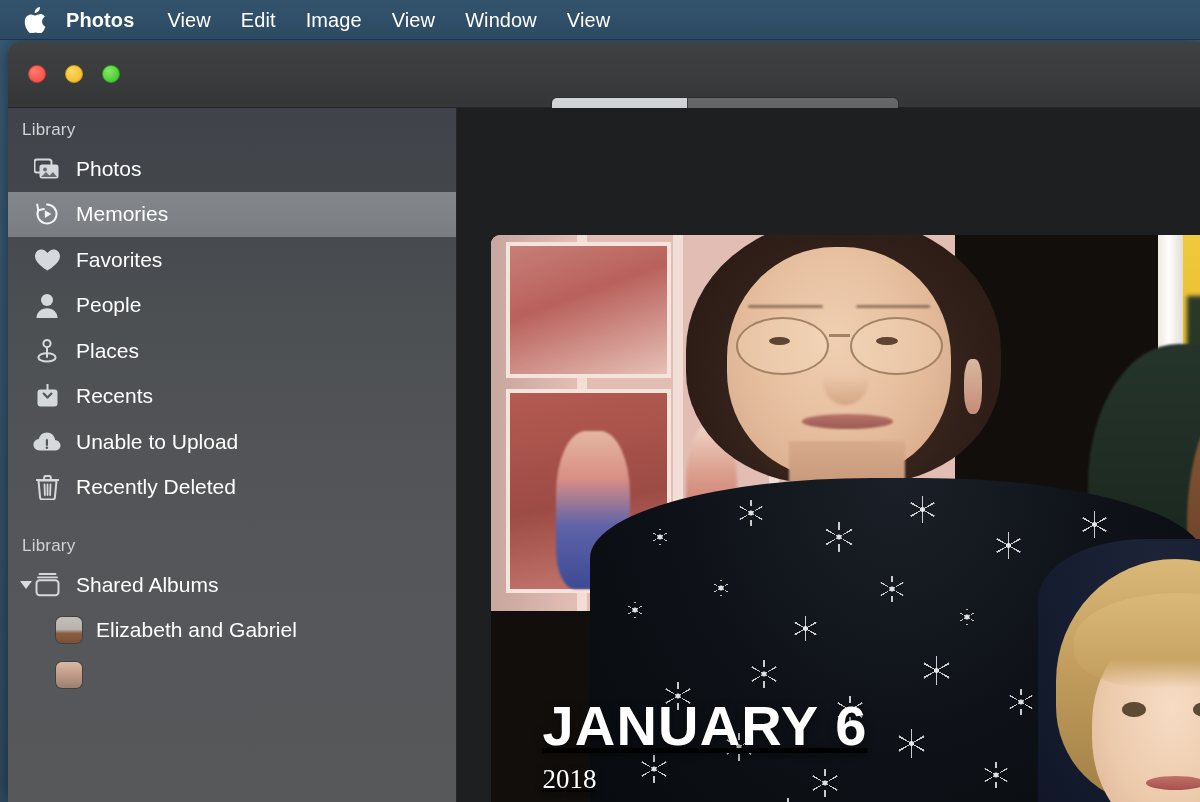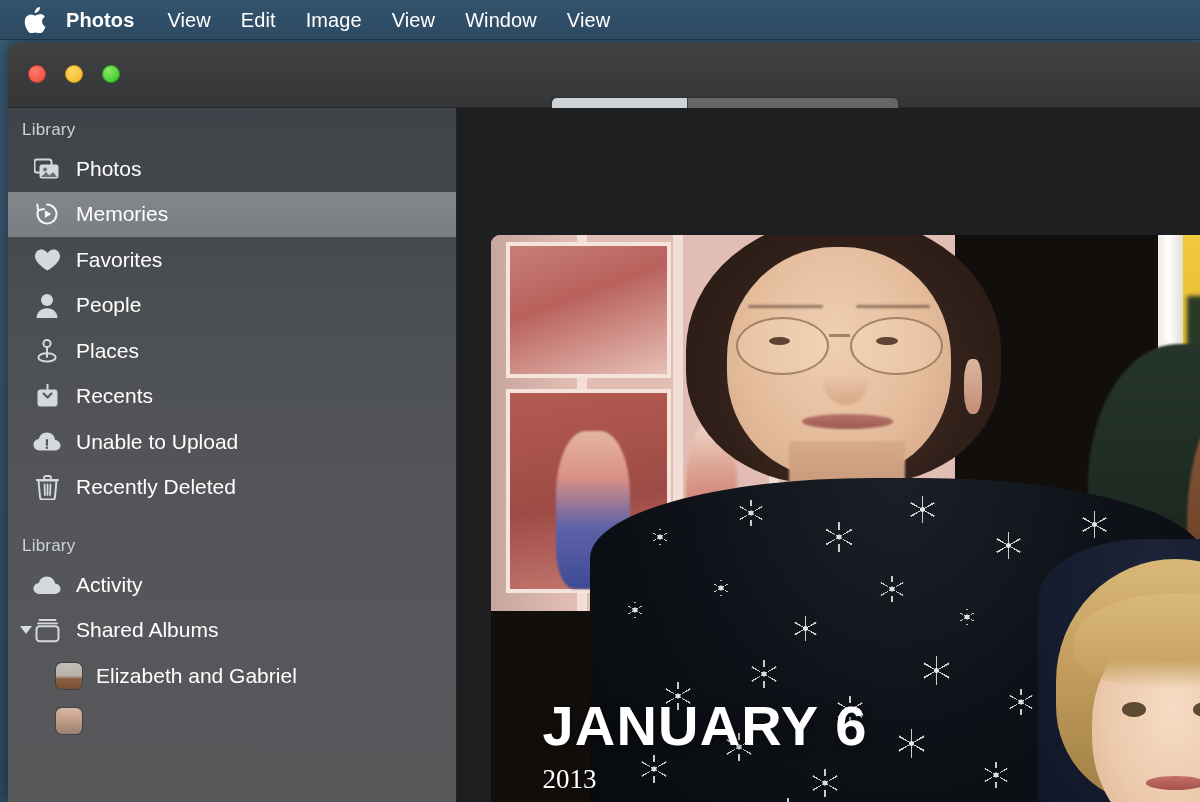--- a/index.html
+++ b/index.html
@@ -289,21 +289,21 @@
     border-radius:50% 50% 38% 38%;
   }
   .g-eye { position:absolute; width:8%; height:4.5%; background:#5f4a33; border-radius:50%; filter:blur(.5px); }
   .g-eye.l { left:28%; top:48%; } .g-eye.r { left:52%; top:48%; }
   .g-mouth {
     position:absolute; left:36%; top:70%; width:20%; height:4%;
     background:linear-gradient(180deg,#c4706a,#a4504c); border-radius:50%; filter:blur(.6px);
   }
 
   
-  .ph-text { position:absolute; left:6.2%; bottom:8%; }
+  .ph-text { position:absolute; left:6.2%; bottom:8%;text-decoration:underline; }
   .ph-date {
     color:#ffffff; font-size:56px; font-weight:bold;
     letter-spacing:1.2px; line-height:1;
     text-shadow:0 2px 10px rgba(0,0,0,.55);
   }
   .ph-year {
     font-family:"Liberation Serif", serif;
     color:#ffffff; font-size:27px; margin-top:12px; line-height:1;
     text-shadow:0 2px 8px rgba(0,0,0,.55);
   }
@@ -436,28 +436,20 @@
               <line x1="8.5" y1="9.5" x2="8.9" y2="20" stroke="#d6d9db" stroke-width="1.8" stroke-linecap="round"></line>
               <line x1="11.5" y1="9.5" x2="11.5" y2="20" stroke="#d6d9db" stroke-width="1.8" stroke-linecap="round"></line>
               <line x1="14.5" y1="9.5" x2="14.1" y2="20" stroke="#d6d9db" stroke-width="1.8" stroke-linecap="round"></line>
             </svg>
           </span>
           <span class="sb-label">Recently Deleted</span>
         </div>
 
         <div class="sb-section second">Library</div>
 
-        <div class="sb-row">
-          <span class="sb-icon">
-            <svg width="28" height="20" viewBox="0 0 28 20">
-              <path d="M6.6 19C3.2 19 .5 16.6.5 13.5c0-2.9 2.3-5.3 5.3-5.6C6.6 4.2 9.9 1.4 13.9 1.4c4.3 0 7.8 3.2 8.2 7.2 3 .3 5.4 2.6 5.4 5.5 0 2.9-2.6 4.9-6 4.9z" fill="#d6d9db"></path>
-            </svg>
-          </span>
-          <span class="sb-label">Activity</span>
-        </div>
 
         <div class="sb-row">
           <span class="disclosure open"></span>
           <span class="sb-icon">
             <svg width="27" height="25" viewBox="0 0 27 25">
               <line x1="5.5" y1="2" x2="21.5" y2="2" stroke="#d6d9db" stroke-width="1.9" stroke-linecap="round"></line>
               <line x1="4" y1="5.4" x2="23" y2="5.4" stroke="#d6d9db" stroke-width="1.9" stroke-linecap="round"></line>
               <rect x="2.5" y="8.3" width="22" height="15" rx="3.2" fill="none" stroke="#d6d9db" stroke-width="2"></rect>
             </svg>
           </span>
@@ -546,21 +538,21 @@
               <div class="girl-face"></div>
               <div class="girl-bangs"></div>
               <div class="g-eye l"></div>
               <div class="g-eye r"></div>
               <div class="g-mouth"></div>
 
             </div>
 
             <div class="ph-text">
               <div class="ph-date">JANUARY 6</div>
-              <div class="ph-year">2013</div>
+              <div class="ph-year">2018</div>
             </div>
 
           </div>
         </div>
       </div>
 
     </div>
   </div>
 </div>
 

